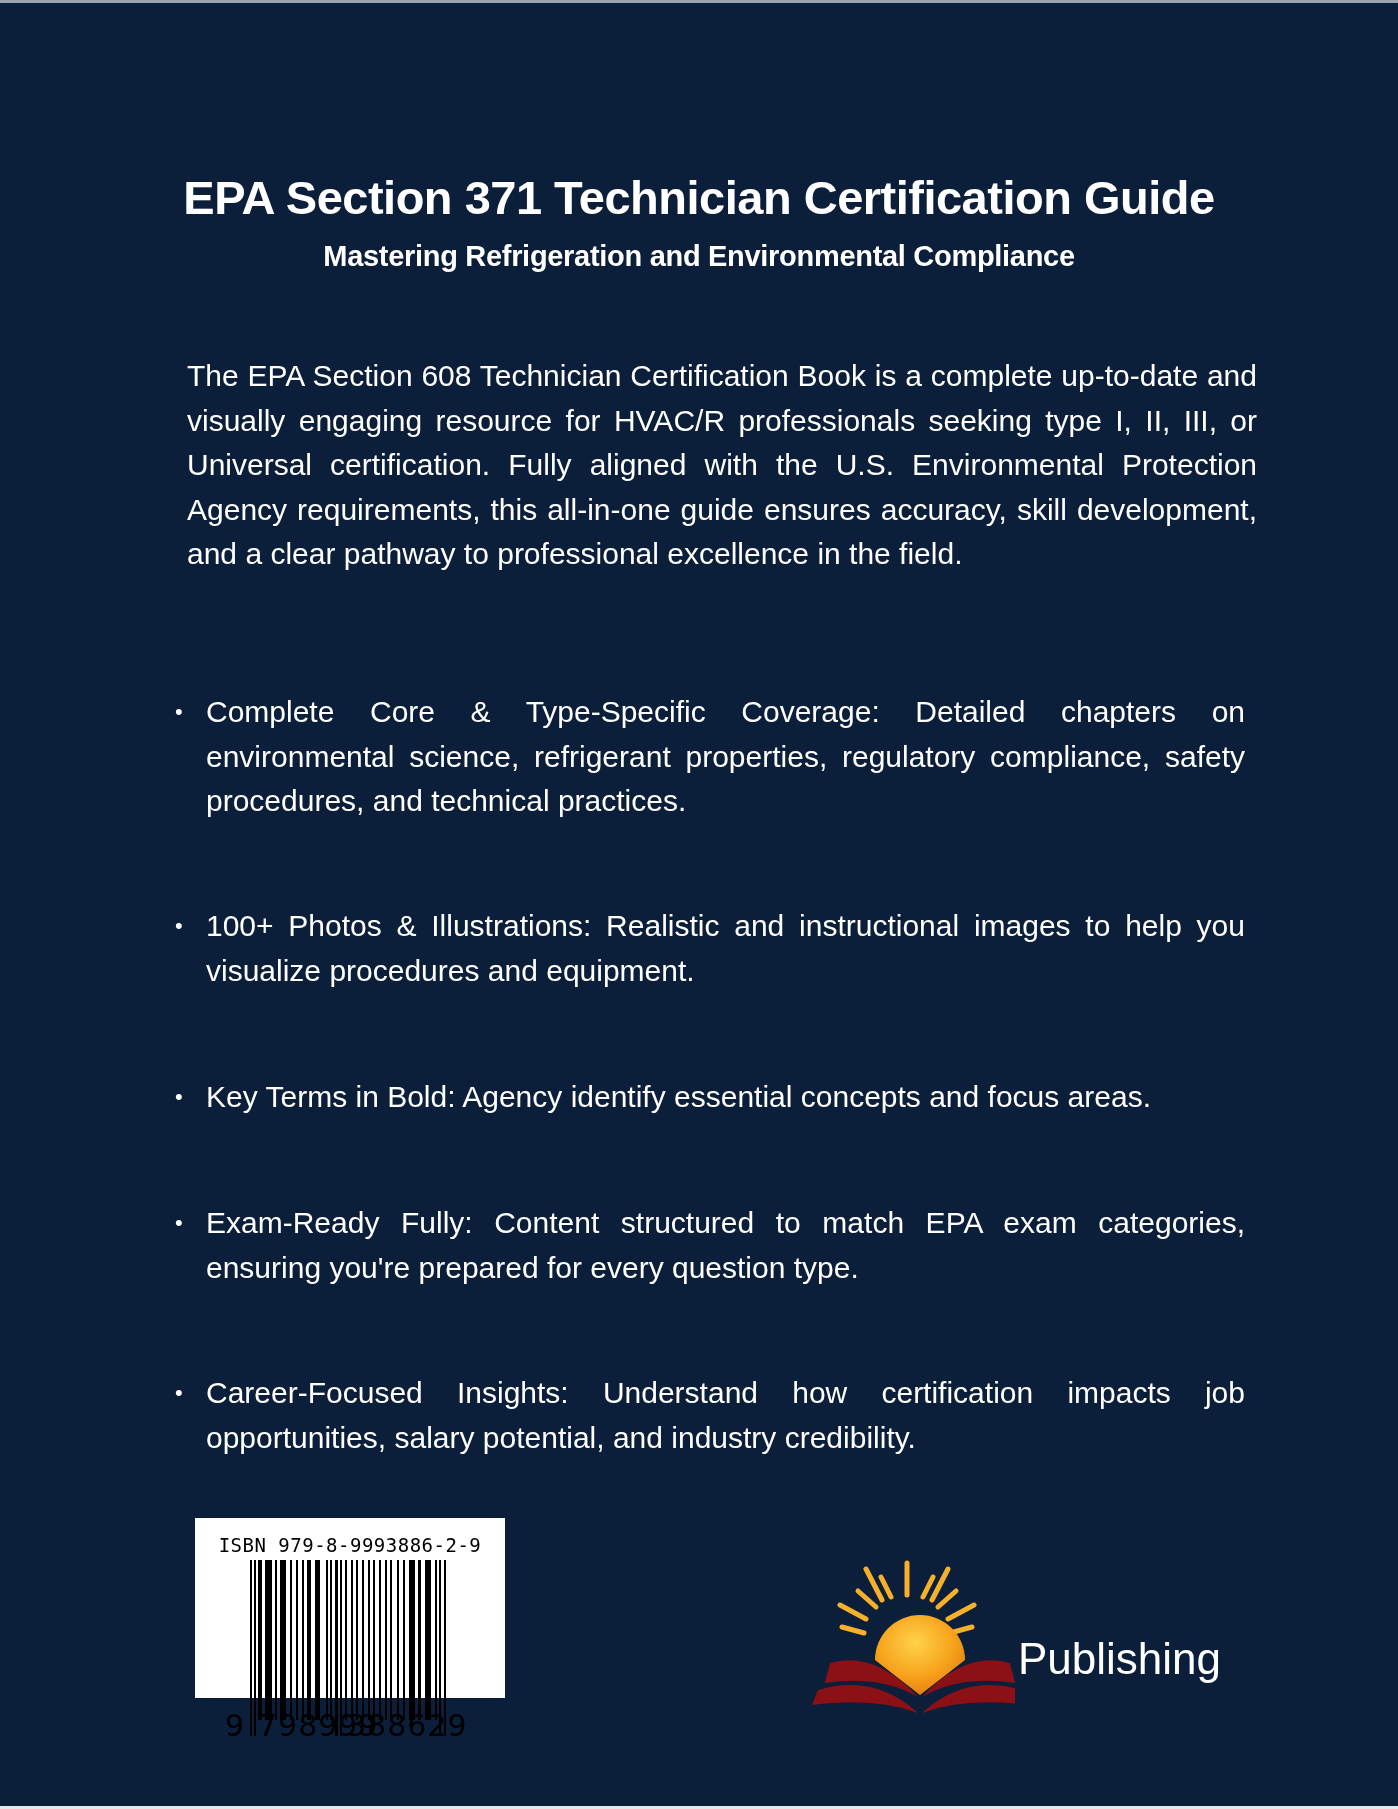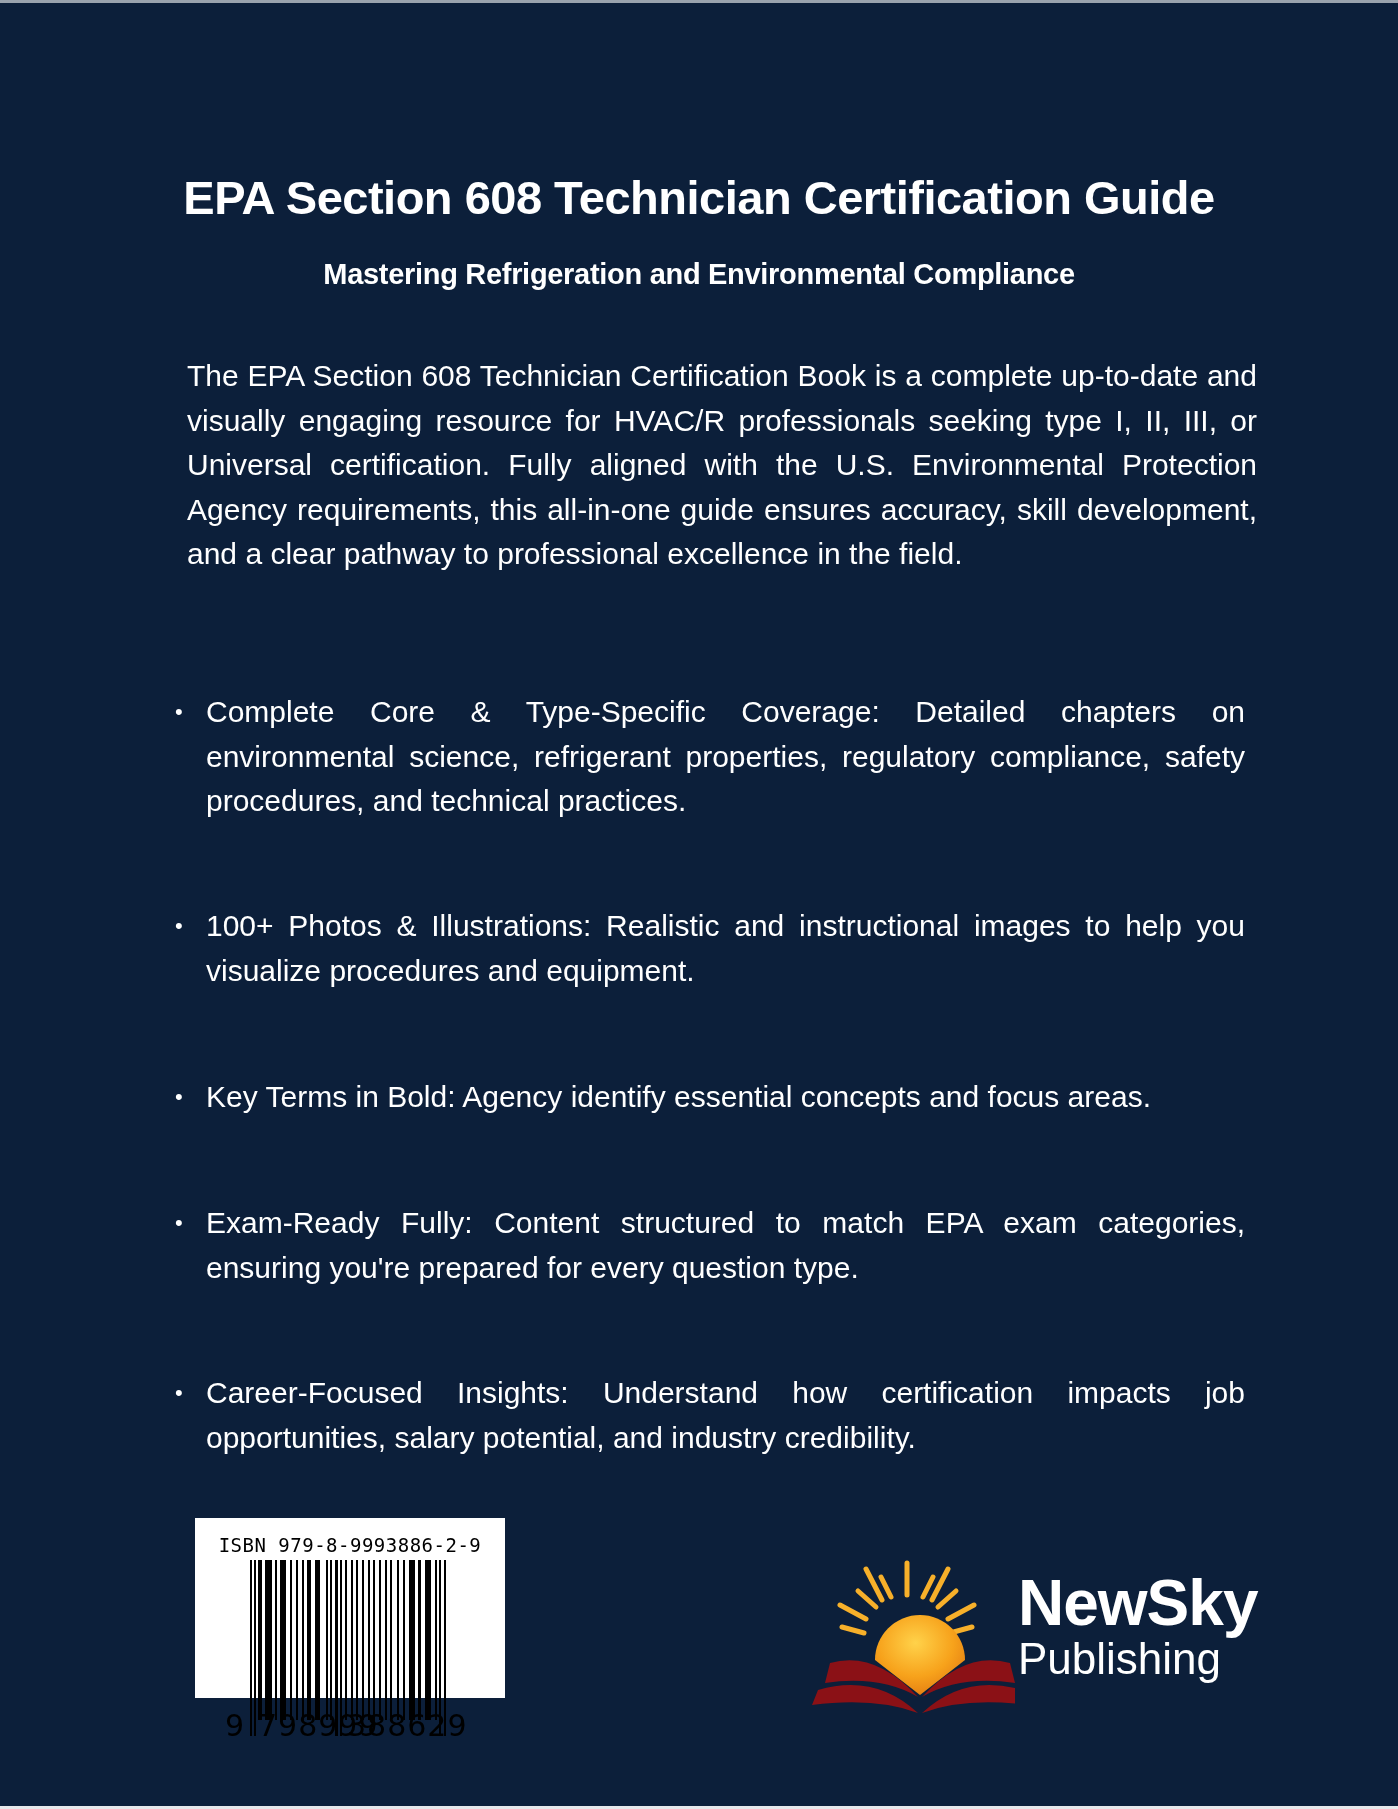--- a/index.html
+++ b/index.html
@@ -10,21 +10,21 @@
     font-family: "Liberation Sans", sans-serif;
     color: #ffffff;
   }
   .top-line { position: absolute; left: 0; top: 0; width: 1398px; height: 3px; background: #9aa3ad; }
   .bottom-line { position: absolute; left: 0; bottom: 0; width: 1398px; height: 3px; background: #e6e8ea; }
   .title {
     position: absolute; left: 0; top: 170px; width: 1398px;
     text-align: center; font-weight: bold; font-size: 47px; letter-spacing: -0.5px;
   }
   .subtitle {
-    position: absolute; left: 0; top: 258px; width: 1398px;
+    position: absolute; left: 0; top: 240px; width: 1398px;
     text-align: center; font-weight: bold; font-size: 29px; letter-spacing: -0.3px;
   }
   .intro {
     position: absolute; left: 175px; top: 342px; width: 1070px;
     font-size: 30px; line-height: 44.5px; text-align: justify;
     margin: 12px;
   }
   .features { position: absolute; left: 175px; top: 0; width: 1070px; margin: 0; padding: 0; list-style: none; }
   .feature {
     position: absolute; left: 0; width: 1070px;
@@ -56,21 +56,21 @@
   .logo-sub {
     position: absolute; left: 218px; top: 82px;
     font-weight: normal; font-size: 44px; line-height: 1;
   }
 </style>
 </head>
 <body>
 
 <div class="top-line"></div>
 
-<div class="title">EPA Section 608 Technician Certification Guide</div>
+<div class="title">EPA Section 371 Technician Certification Guide</div>
 <div class="subtitle">Mastering Refrigeration and Environmental Compliance</div>
 
 <p class="intro">The EPA Section 608 Technician Certification Book is a complete up-to-date and visually engaging resource for HVAC/R professionals seeking type I, II, III, or Universal certification. Fully aligned with the U.S. Environmental Protection Agency requirements, this all-in-one guide ensures accuracy, skill development, and a clear pathway to professional excellence in the field.</p>
 
 <ul class="features">
   <li class="feature" style="top:690px">
     <span class="bullet">•</span>
     <span class="bold">Complete Core &amp; Type-Specific Coverage:</span><span> Detailed chapters on environmental science, refrigerant properties, regulatory compliance, safety procedures, and technical practices.</span>
   </li>
   <li class="feature" style="top:904px">
@@ -157,17 +157,16 @@
       <line x1="174" y1="50" x2="148" y2="64"></line>
       <line x1="42" y1="72" x2="64" y2="78"></line>
       <line x1="172" y1="72" x2="150" y2="78"></line>
     </g>
     <path d="M75 105 A45 45 0 1 1 165 105 L120 140 Z" fill="url(#sunGrad)"></path>
     <path d="M30 108 Q75 95 118 142 Q80 120 25 128 Z" fill="#8b1116"></path>
     <path d="M210 108 Q165 95 122 142 Q160 120 215 128 Z" fill="#8b1116"></path>
     <path d="M18 135 Q75 118 118 158 Q75 142 12 150 Z" fill="#8b1116"></path>
     <path d="M222 135 Q165 118 122 158 Q165 142 228 150 Z" fill="#8b1116"></path>
   </svg>
-  <div class="logo-name">NewSky</div>
   <div class="logo-sub">Publishing</div>
 </div>
 
 <div class="bottom-line"></div>
 
 </body></html>

